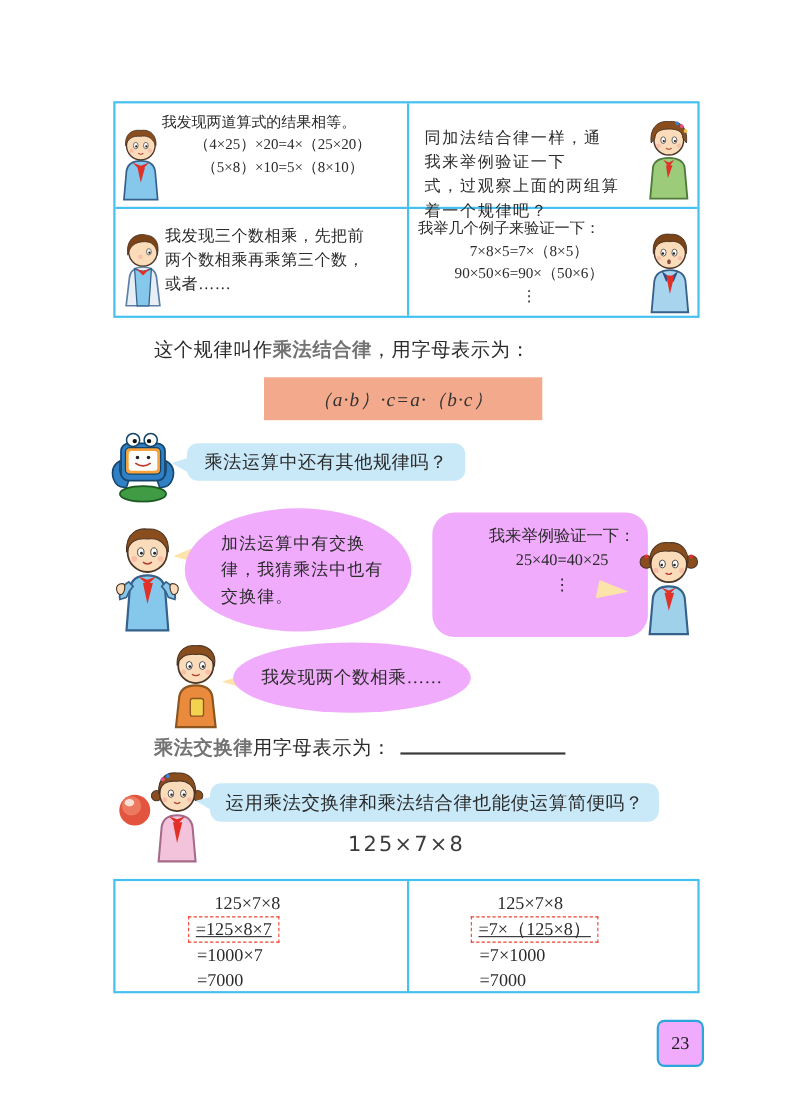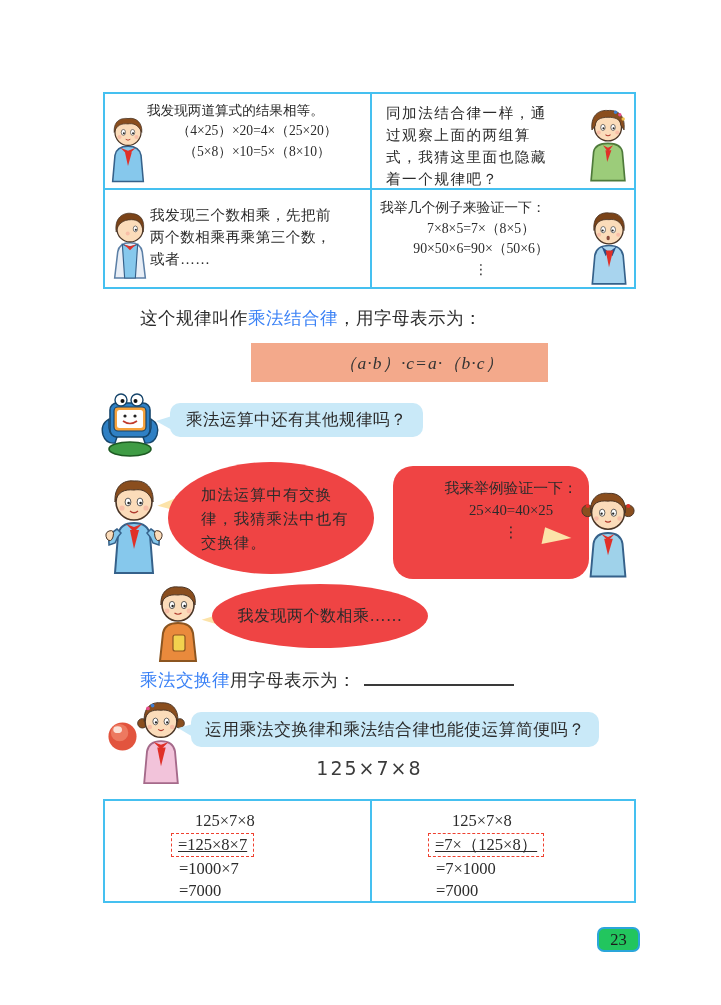--- a/index.html
+++ b/index.html
@@ -10,42 +10,42 @@
   .disc-table{position:absolute;left:103px;top:92px;width:533px;height:197px;
               border:2px solid #45c0f0;box-sizing:border-box;
               display:grid;grid-template-columns:267px 1fr;grid-template-rows:96px 1fr;}
   .cell{position:relative;box-sizing:border-box;}
   .cell.c1{border-right:2px solid #45c0f0;}
   .cell.r1{border-bottom:2px solid #45c0f0;}
   .cell .txt{position:absolute;font-size:14px;line-height:1.5;}
   .cell .txt .ln{white-space:nowrap;}
   .cell .txt .eq{text-align:center;white-space:nowrap;}
   .r1c1-txt{left:42px;top:7px;right:3px;font-size:13.6px !important;}
-  .r1c2-txt{left:14px;top:9px;font-size:14.6px !important;letter-spacing:1.5px;}
+  .r1c2-txt{left:14px;top:22px;font-size:14.6px !important;letter-spacing:1.5px;}
   .r2c1-txt{left:45px;top:15px;font-size:14.6px !important;letter-spacing:0.5px;}
   .r2c2-txt{left:8px;top:8px;right:52px;font-size:13.8px !important;}
 
   .avatar{position:absolute;}
 
   
   .assoc-line{position:absolute;left:140px;top:306px;font-size:17.5px;letter-spacing:0.5px;}
-  .red{color:#3b82f6;}
-  .formula-box{position:absolute;left:251px;top:343px;width:253px;height:39px;
+  .red{color:#737373;font-weight:bold;}
+  .formula-box{position:absolute;left:240px;top:343px;width:253px;height:39px;
                background:#f3a98b;display:flex;align-items:center;justify-content:center;
-               font-style:italic;font-size:17.5px;letter-spacing:1px;color:#333;padding-left:44px;}
+               font-style:italic;font-size:17.5px;letter-spacing:1px;color:#333;}
 
   
   .robot-bubble{position:absolute;left:170px;top:403px;padding:6px 16px;background:#c9e9f8;
                 border-radius:10px;font-size:16.5px;letter-spacing:0.5px;}
   .robot-bubble:before{content:"";position:absolute;left:-14px;top:13px;width:0;height:0;
                 border-top:5px solid transparent;border-bottom:9px solid transparent;
                 border-right:16px solid #c9e9f8;}
 
   
-  .bub{background:#ef4444;position:absolute;}
+  .bub{background:#f0abfc;position:absolute;}
   .bub-ellipse1{left:168px;top:462px;width:206px;height:112px;border-radius:50%;}
   .bub-ellipse1 .btxt{position:absolute;left:33px;top:21px;font-size:15.4px;line-height:1.55;letter-spacing:1px;}
   .tail-l1{position:absolute;left:158px;top:498px;width:0;height:0;
            border-top:5px solid transparent;border-bottom:13px solid transparent;
            border-right:26px solid #fce3a9;transform:rotate(-12deg);}
   .bub-rect2{left:393px;top:466px;width:156px;height:102px;border-radius:20px;text-align:center;
              font-size:14.8px;line-height:1.5;padding-top:11px;box-sizing:content-box;padding-left:40px;}
   .tail-r2{position:absolute;left:543px;top:530px;width:0;height:0;
            border-top:5px solid transparent;border-bottom:12px solid transparent;
            border-left:28px solid #fce3a9;transform:rotate(12deg);}
@@ -76,22 +76,22 @@
   .sol-cell{position:relative;box-sizing:border-box;padding-top:9px;
             font-size:16.5px;line-height:22px;}
   .sol-cell.left{border-right:2px solid #45c0f0;padding-left:74px;}
   .sol-cell.right{padding-left:64px;}
   .sol-line1{margin-left:16px;white-space:nowrap;}
   .sol-boxed{display:inline-block;border:1.5px dashed #ef4130;padding:0 6px;
              margin:1px 0 1px -8px;white-space:nowrap;text-decoration:underline;}
   .sol-ln{white-space:nowrap;}
 
   
-  .page-badge{position:absolute;left:597px;top:927px;width:43px;height:25px;
-              background:#22c55e;border:2px solid #2aa6da;border-radius:7px;box-sizing:border-box;
+  .page-badge{position:absolute;left:597px;top:927px;width:43px;height:43px;
+              background:#f0abfc;border:2px solid #2aa6da;border-radius:7px;box-sizing:border-box;
               display:flex;align-items:center;justify-content:center;font-size:16.5px;color:#1c1c1c;}
 </style>
 </head>
 <body>
 
 <div class="page">
 
   <div class="disc-table">
 
     <div class="cell c1 r1">
@@ -112,22 +112,22 @@
       <div class="txt r1c1-txt">
         <div class="ln">我发现两道算式的结果相等。</div>
         <div class="ln eq">（4×25）×20=4×（25×20）</div>
         <div class="ln eq">（5×8）×10=5×（8×10）</div>
       </div>
     </div>
 
     <div class="cell r1">
       <div class="txt r1c2-txt">
         <div class="ln">同加法结合律一样，通</div>
-        <div class="ln">过观察上面的两组算</div>
-        <div class="ln">式，我猜这里面也隐藏</div>
+        <div class="ln">我来举例验证一下</div>
+        <div class="ln">式，过观察上面的两组算</div>
         <div class="ln">着一个规律吧？</div>
       </div>
       <svg class="avatar" style="right:0px;top:14px;width:52px;height:76px;" viewBox="0 0 60 90">
         <path d="M10 86 L13 52 Q15 42 30 42 Q45 42 47 52 L50 86 Z" fill="#9ccc7a" stroke="#4e7a3a" stroke-width="2"></path>
         <path d="M24 44 L30 52 L36 44 L30 47 Z" fill="#e03028"></path>
         <path d="M27 50 L29 64 L34 50 Z" fill="#e03028"></path>
         <circle cx="30" cy="23" r="16" fill="#fbdcba" stroke="#4a3526" stroke-width="1.6"></circle>
         <path d="M11 26 C9 6 22 2 30 3 C40 2 51 7 49 26 L45 20 C45 13 38 11 30 11 C21 11 15 14 15 21 Z" fill="#8a4e1e" stroke="#4a3526" stroke-width="1"></path>
         <circle cx="44" cy="8" r="2" fill="#e74c8b"></circle>
           <circle cx="39" cy="5" r="2" fill="#3f7fd4"></circle>

